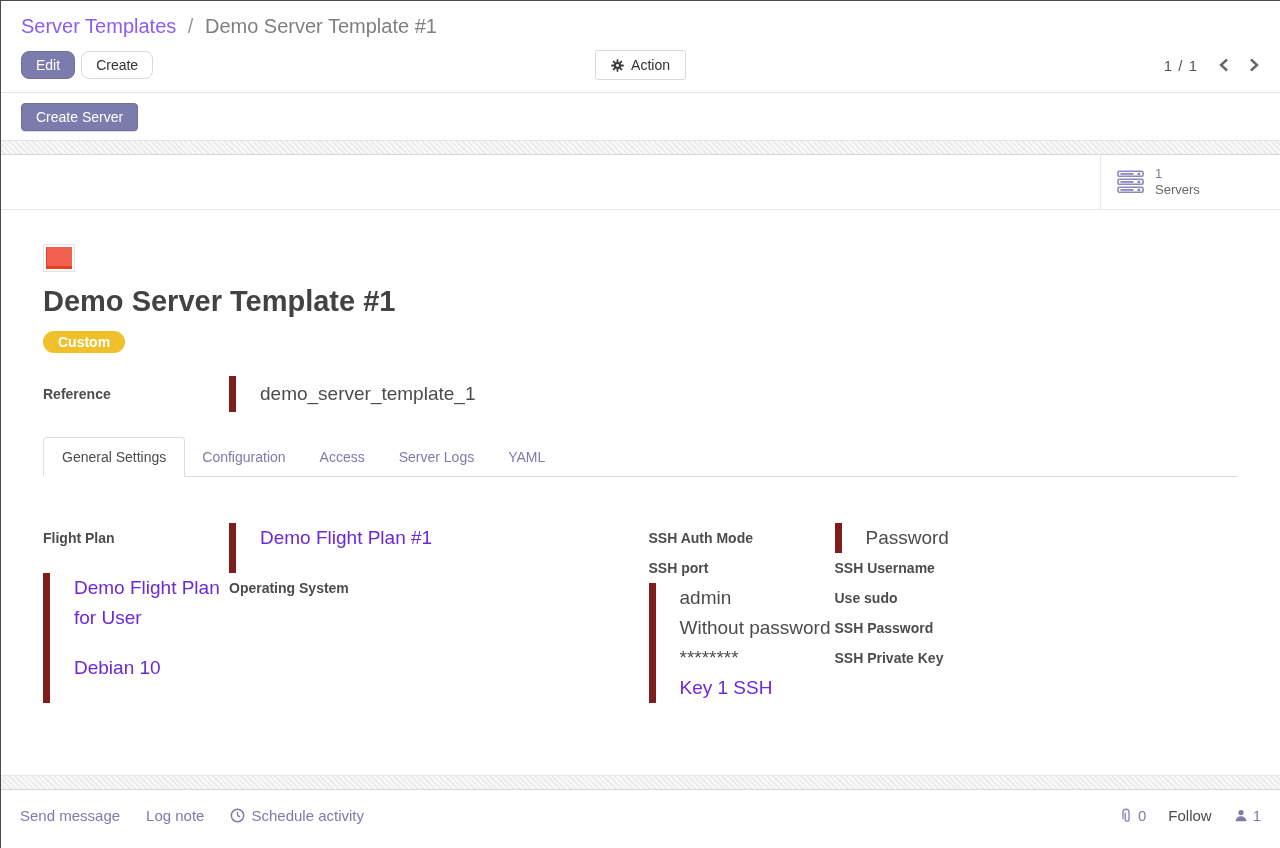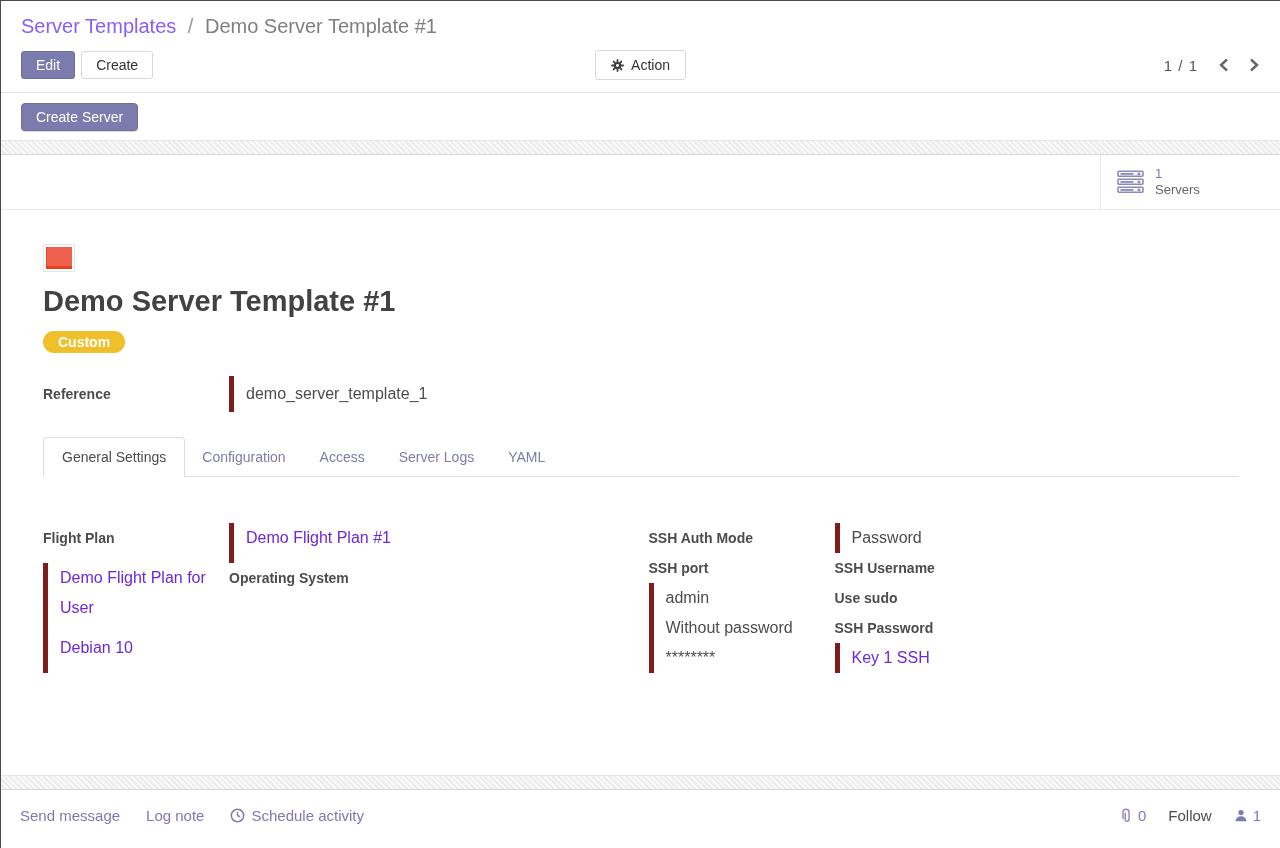--- a/index.html
+++ b/index.html
@@ -11,21 +11,21 @@
   }
   
   .control-panel { padding-top:11px; border-bottom:1px solid #e2e2e2; background:#fff; }
   .breadcrumb { padding:0 20px; font-size:20px; line-height:28px; }
   .breadcrumb a { color:#8b5cf6; text-decoration:none; cursor:pointer; }
   .breadcrumb .sep { color:#999; margin:0 6px; }
   .breadcrumb .current { color:#7f7f7f; }
   .cp-row { display:flex; align-items:center; padding:10px 20px 12px 20px; }
   .cp-left, .cp-right { flex:1; display:flex; align-items:center; }
   .cp-right { justify-content:flex-end; }
-  .btn { font-size:14px; border-radius:3px; padding:5px 14px; cursor:pointer; border:1px solid transparent; background:#fff; font-family:inherit; }
+  .btn { font-size:14px; border-radius:8px; padding:5px 14px; cursor:pointer; border:1px solid transparent; background:#fff; font-family:inherit; }
   .btn-primary { background:#7c7bad; border-color:#6f6e9e; color:#fff; }
   .btn-default { border-color:#d9d9d9; color:#333; }
   .btn-action { display:inline-flex; align-items:center; gap:7px; border:1px solid #d9d9d9; border-radius:3px; padding:6px 15px; font-size:14px; color:#333; background:#fff; cursor:pointer; font-family:inherit; }
   .ml6 { margin-left:6px; }
   .pager { display:flex; align-items:center; gap:20px; color:#555; font-size:15px; }
   .pager-value { letter-spacing:1px; }
   .pager-arrow { cursor:pointer; display:inline-flex; align-items:center; }
   
   .statusbar { background:#fff; padding:10px 20px 9px 20px; }
   .btn-create-server { background:#7c7bad; border:1px solid #6f6e9e; color:#fff; font-size:14px; border-radius:4px; padding:5px 14px; cursor:pointer; box-shadow:0 1px 1px rgba(0,0,0,.15); font-family:inherit; }
@@ -40,21 +40,21 @@
   .stat-text { display:flex; flex-direction:column; font-size:13px; line-height:16px; }
   .stat-count { color:#7c7bad; }
   .stat-label { color:#666; }
   .sheet-body { padding:0 42px; }
   .image-thumb { margin-top:34px; width:32px; height:28px; border:1px solid #e2e5e8; background:#fff; padding:2px; }
   .image-thumb .swatch { width:100%; height:100%; background:#f0604f; box-shadow:inset 0 -3px 0 #e8401f, inset 1px 0 0 #e8401f; }
   .record-title { margin-top:11px; font-size:29px; font-weight:bold; color:#424242; line-height:36px; }
   .badge-pill { display:inline-block; margin-top:12px; background:#f0c02a; color:#fff; font-weight:bold; font-size:14px; line-height:22px; padding:0 15px; border-radius:12px; }
   .field-grid { display:grid; grid-template-columns:186px 1fr; }
   .field-label { font-weight:bold; font-size:14px; color:#4c4c4c; line-height:30px; }
-  .field-value { border-left:5px solid #7f1d1d; padding-left:12px; font-size:16px; line-height:30px; color:#4c4c4c; }
+  .field-value { border-left:7px solid #7f1d1d; padding-left:24px; font-size:19px; line-height:30px; color:#4c4c4c; }
   .field-value a { color:#6d28d9; text-decoration:none; cursor:pointer; }
   .reference-row { margin-top:23px; }
   .reference-row .field-value { line-height:36px; }
   .reference-row .field-label { line-height:36px; }
   
   .tabs { margin-top:25px; display:flex; border-bottom:1px solid #ddd; align-items:flex-end; }
   .tab { font-size:14px; padding:10px 17px; color:#7c7bad; cursor:pointer; line-height:18px; }
   .tab.active { color:#4c4c4c; background:#fff; border:1px solid #ddd; border-bottom:1px solid #fff; border-radius:4px 4px 0 0; margin-bottom:-1px; padding:10px 18px; }
   
   .tab-content { display:grid; grid-template-columns:1fr 1fr; column-gap:16px; padding-top:46px; }
@@ -190,20 +190,21 @@
       <div class="field-grid">
         <div class="field-label">SSH Auth Mode</div>
         <div class="field-value">Password</div>
         <div class="field-label">SSH port</div>
         <div class="field-label">SSH Username</div>
         <div class="field-value">admin</div>
         <div class="field-label">Use sudo</div>
         <div class="field-value">Without password</div>
         <div class="field-label">SSH Password</div>
         <div class="field-value">********</div>
+        <div class="field-label">SSH Private Key</div>
         <div class="field-value"><a>Key 1 SSH</a></div>
       </div>
 
     </div>
   </div>
 </div>
 
 <div class="hatch"></div>
 
 <div class="chatter">

